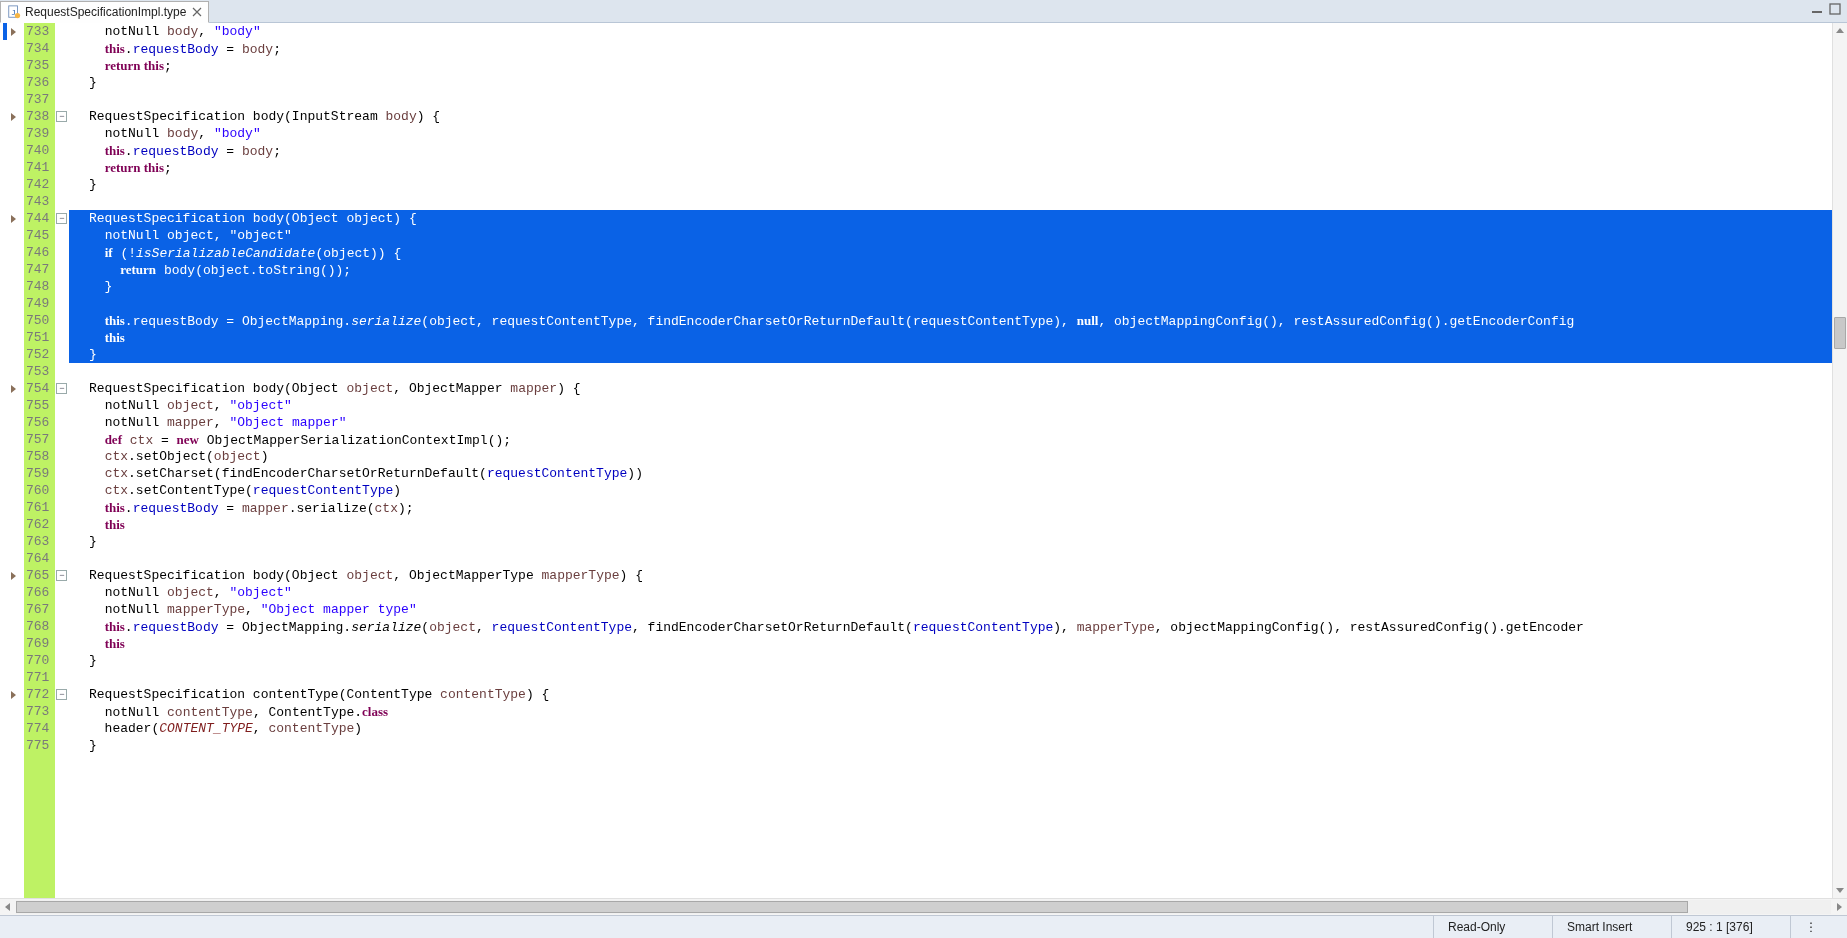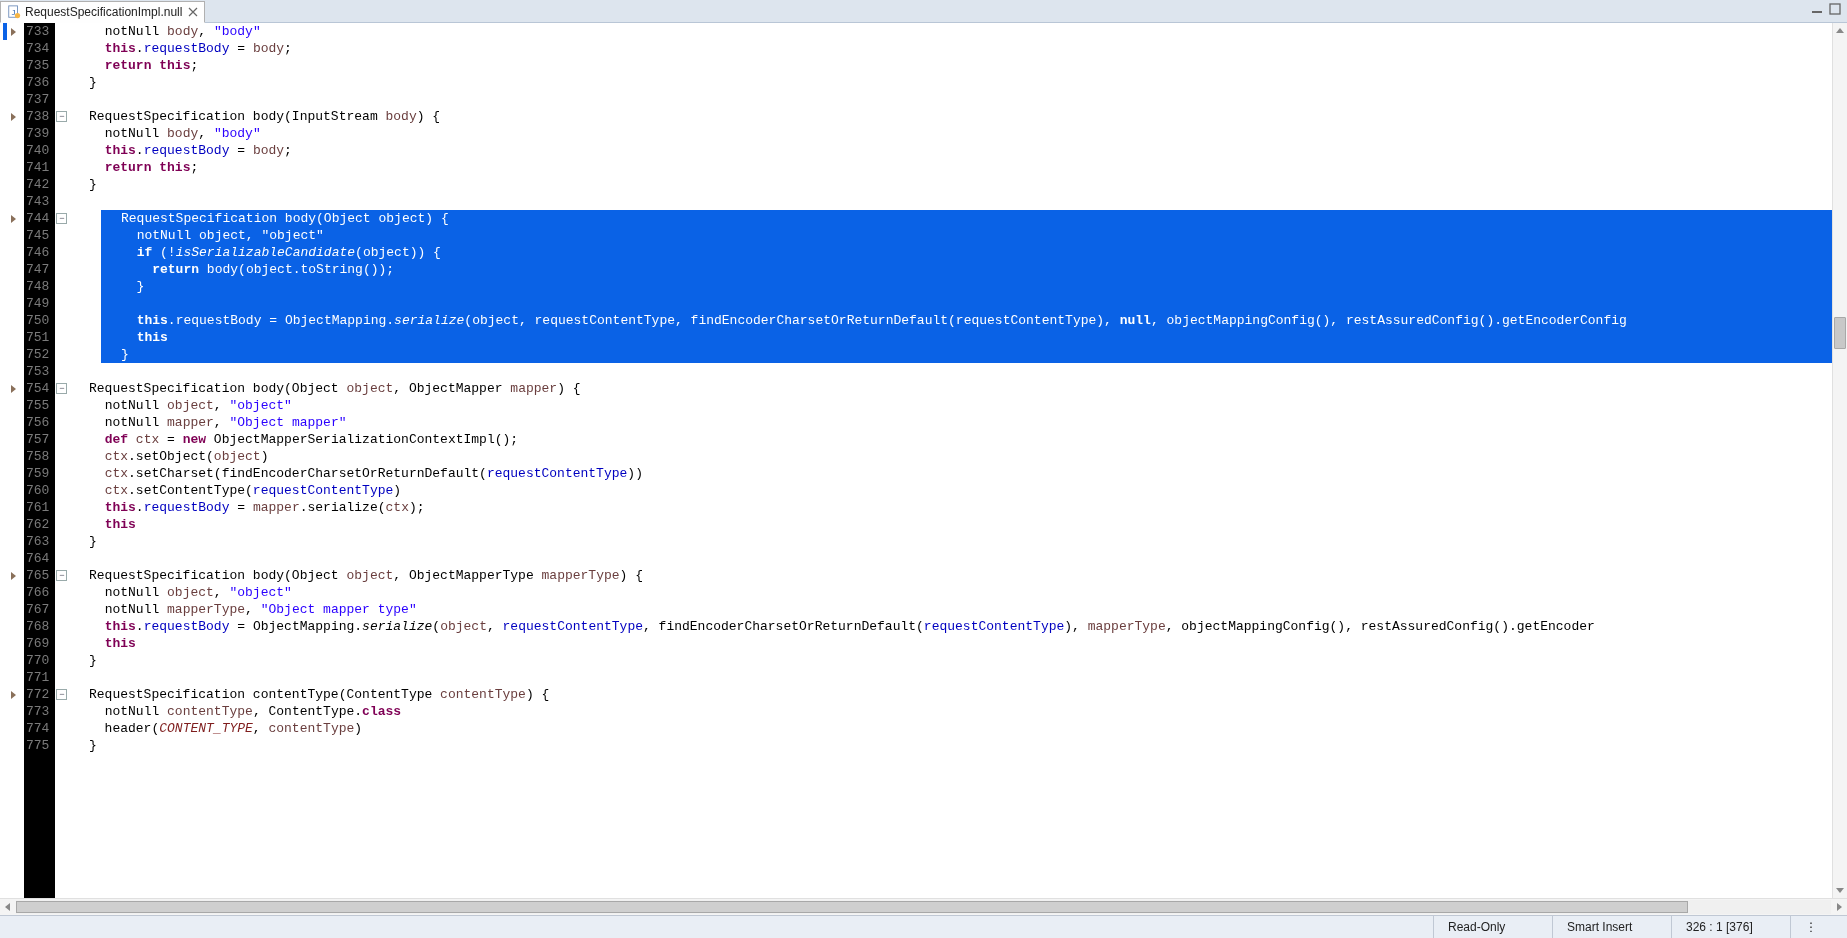--- a/index.html
+++ b/index.html
@@ -81,21 +81,21 @@
   .left-marker-strip {
     width: 10px;
     background: #fff;
     border-right: none;
     position: relative;
   }
   .left-marker-strip .blue-bar {
     position:absolute; left:3px; width:4px; background:#0a62e6;
   }
   .gutter {
-    background: #000000;
+    background: #bef264;
     text-align: right;
     color: #7a7a7a;
     font-family: Consolas, "Courier New", monospace;
     font-size: 13px;
     line-height: 17px;
     padding: 0 6px 0 2px;
     border-right: none;
     white-space: pre;
   }
   .ann-strip {
@@ -119,27 +119,27 @@
   .code {
     flex: 1;
     font-family: Consolas, "Courier New", monospace;
     font-size: 13px;
     line-height: 17px;
     white-space: pre;
     overflow: hidden;
     position: relative;
   }
   .line { height: 17px; padding-left: 4px; }
-  .line.sel { background: #0a62e6; color: #fff; margin-left: 32px; }
+  .line.sel { background: #0a62e6; color: #fff; }
   .line.sel .kw, .line.sel .str, .line.sel .id, .line.sel .fld,
   .line.sel .mtd, .line.sel .em, .line.sel .type, .line.sel .var,
   .line.sel .par { color: #fff !important; font-style: normal; }
   .line.sel .em { font-style: italic; }
 
-  .kw   { color: #7f0055; font-weight: bold; }   
+  .kw   { color: #7f0055; font-weight: bold; font-family: Liberation Serif, serif; }   
   .str  { color: #2a00ff; }                         
   .id   { color: #000; }                         
   .fld  { color: #0000c0; }                      
   .par  { color: #6a3e3e; }                      
   .var  { color: #6a3e3e; text-align: right; }                      
   .mtd  { color: #000; }
   .em   { font-style: italic; color:#000;text-align:right; }      
   .stat { color:#7f1d1d; font-style: italic; }
 
   .overview-ruler {
@@ -211,21 +211,21 @@
 
   <div class="tabbar">
     <div class="tab">
       <span class="file-icon">
         <svg viewBox="0 0 16 16">
             <rect x="2" y="1" width="10" height="13" fill="#fff" stroke="#6a8ab8" stroke-width="1"></rect>
             <text x="5" y="11" font-size="8" fill="#1e5aa8" font-family="monospace">J</text>
             <circle cx="12" cy="12" r="3" fill="#f5b545"></circle>
           </svg>
       </span>
-      <span>RequestSpecificationImpl.null</span>
+      <span>RequestSpecificationImpl.type</span>
       <span class="close">
         <svg viewBox="0 0 10 10">
             <path d="M1 1 L9 9 M9 1 L1 9" stroke="#666" stroke-width="1.2"></path>
           </svg>
       </span>
     </div>
     <div class="window-controls">
       <div class="wc-btn">
         <svg viewBox="0 0 12 12">
             <rect x="1" y="8" width="10" height="2" fill="#666"></rect>
@@ -431,16 +431,16 @@
             <path d="M3 1 L8 5 L3 9 Z" fill="#888"></path>
           </svg>
       </div>
     </div>
   </div>
 
   <div class="statusbar">
     <div class="spacer"></div>
     <div class="cell">Read-Only</div>
     <div class="cell">Smart Insert</div>
-    <div class="cell">326 : 1 [376]</div>
+    <div class="cell">925 : 1 [376]</div>
     <div class="cell" style="min-width:28px;border-left:1px solid #c0c8d4">⋮</div>
   </div>
 </div>
 
 </body></html>

